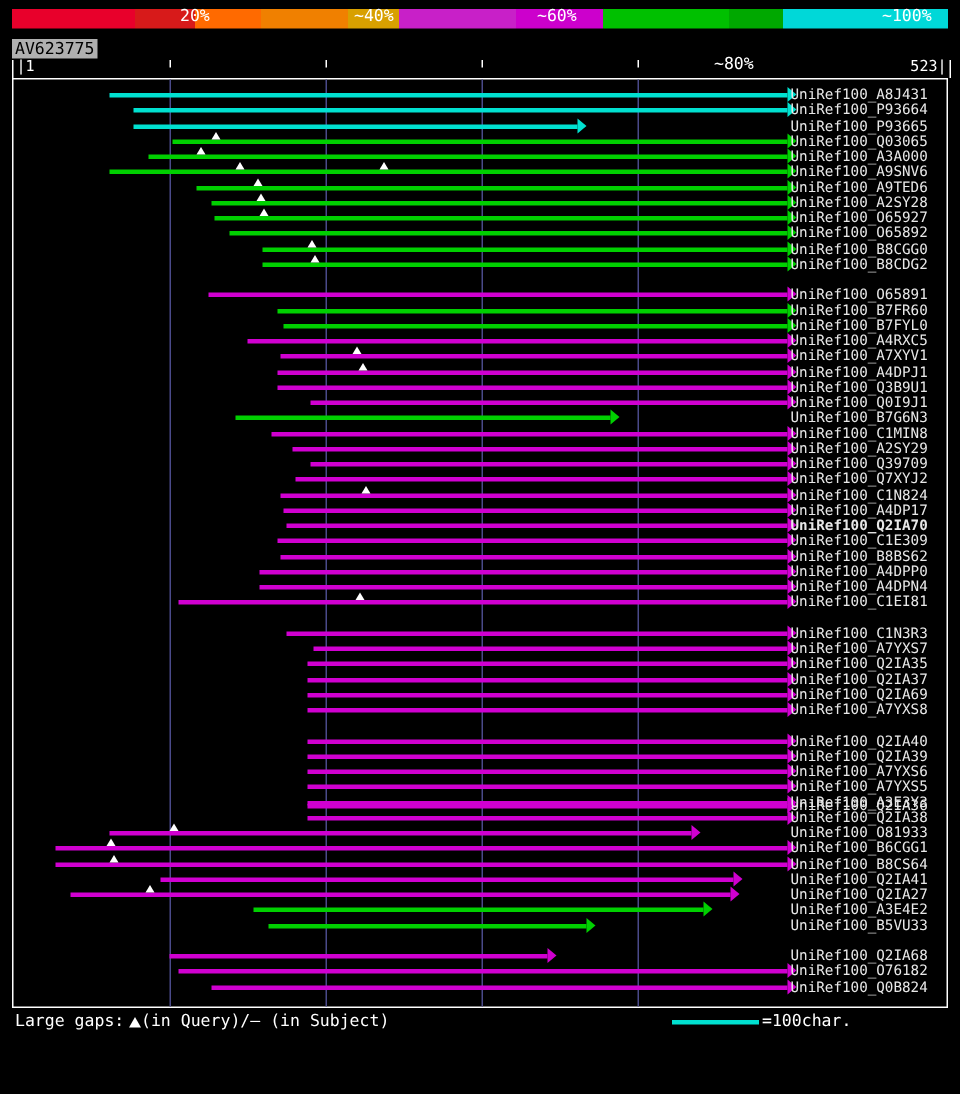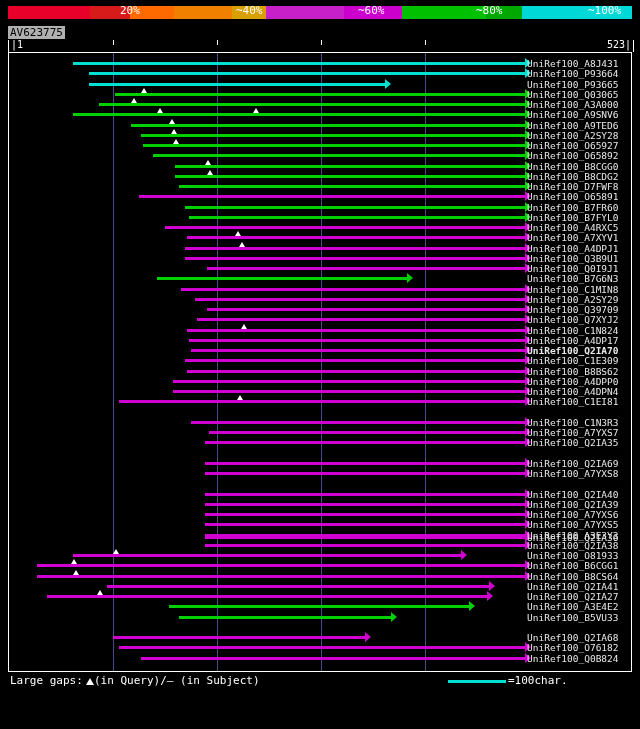--- a/index.html
+++ b/index.html
@@ -60,21 +60,21 @@
       <div class="seg" style="left: 166px; width: 58px; background: rgb(240, 128, 0);"></div>
       <div class="seg" style="left: 224px; width: 34px; background: rgb(216, 160, 0);"></div>
       <div class="seg" style="left: 258px; width: 78px; background: rgb(200, 32, 200);"></div>
       <div class="seg" style="left: 336px; width: 58px; background: rgb(204, 0, 204);"></div>
       <div class="seg" style="left: 394px; width: 84px; background: rgb(0, 192, 0);"></div>
       <div class="seg" style="left: 478px; width: 36px; background: rgb(0, 168, 0);"></div>
       <div class="seg" style="left: 514px; width: 110px; background: rgb(0, 216, 216);"></div>
       <div class="lbl" style="left: 112px;">20%</div>
       <div class="lbl" style="left: 228px; text-align: center;">~40%</div>
       <div class="lbl" style="left: 350px;">~60%</div>
-      <div class="lbl" style="left: 468px;">~80%</div>
+      <div class="lbl" style="left: 468px; margin-top: 32px;">~80%</div>
       <div class="lbl" style="left: 580px;">~100%</div>
     </div>
 
   <div class="queryname">AV623775</div>
   <div class="ruler">
     <div class="rl left">|1</div>
     <div class="rl right">523|</div>
     <div class="tick" style="left:104px"></div>
     <div class="tick" style="left:208px"></div>
     <div class="tick" style="left:312px"></div>
@@ -148,25 +148,20 @@
         <div class="arrow" style="left: 516px; border-left: 6px solid rgb(0, 208, 0);"></div>
         <div class="gapq" style="left: 196px; border-bottom: 5px solid rgb(255, 255, 255);"></div>
         <div class="label" style="left: 518px; top: 0px;">UniRef100_B8CGG0</div>
       </div>
       <div class="row" style="top: 117.75px;">
         <div class="bar" style="left: 166px; width: 350px; background: rgb(0, 208, 0);"></div>
         <div class="arrow" style="left: 516px; border-left: 6px solid rgb(0, 208, 0);"></div>
         <div class="gapq" style="left: 198px; border-bottom: 5px solid rgb(255, 255, 255);"></div>
         <div class="label" style="left: 518px; top: 0px;">UniRef100_B8CDG2</div>
       </div>
-      <div class="row" style="top: 128px;">
-        <div class="bar" style="left: 170px; width: 346px; background: rgb(0, 208, 0);"></div>
-        <div class="arrow" style="left: 516px; border-left: 6px solid rgb(0, 208, 0);"></div>
-        <div class="label" style="left: 518px; top: 0px;">UniRef100_D7FWF8</div>
-      </div>
       <div class="row" style="top: 138.25px;">
         <div class="bar" style="left: 130px; width: 386px; background: rgb(208, 0, 208);"></div>
         <div class="arrow" style="left: 516px; border-left: 6px solid rgb(208, 0, 208);"></div>
         <div class="label" style="left: 518px; top: 0px;">UniRef100_O65891</div>
       </div>
       <div class="row" style="top: 148.5px;">
         <div class="bar" style="left: 176px; width: 340px; background: rgb(0, 208, 0);"></div>
         <div class="arrow" style="left: 516px; border-left: 6px solid rgb(0, 208, 0);"></div>
         <div class="label" style="left: 518px; top: 0px;">UniRef100_B7FR60</div>
       </div>
@@ -276,20 +271,25 @@
       </div>
       <div class="row" style="top: 374px;">
         <div class="bar" style="left: 200px; width: 316px; background: rgb(208, 0, 208);"></div>
         <div class="arrow" style="left: 516px; border-left: 6px solid rgb(208, 0, 208);"></div>
         <div class="label" style="left: 518px; top: 0px;">UniRef100_A7YXS7</div>
       </div>
       <div class="row" style="top: 384.25px;">
         <div class="bar" style="left: 196px; width: 320px; background: rgb(208, 0, 208);"></div>
         <div class="arrow" style="left: 516px; border-left: 6px solid rgb(208, 0, 208);"></div>
         <div class="label" style="left: 518px; top: 0px;">UniRef100_Q2IA35</div>
+      </div>
+      <div class="row" style="top: 394.5px;">
+        <div class="bar" style="left: 196px; width: 320px; background: rgb(208, 0, 208);"></div>
+        <div class="arrow" style="left: 516px; border-left: 6px solid rgb(208, 0, 208);"></div>
+        <div class="label" style="left: 518px; top: 0px;">UniRef100_Q2IA37</div>
       </div>
       <div class="row" style="top: 404.75px;">
         <div class="bar" style="left: 196px; width: 320px; background: rgb(208, 0, 208);"></div>
         <div class="arrow" style="left: 516px; border-left: 6px solid rgb(208, 0, 208);"></div>
         <div class="label" style="left: 518px; top: 0px;">UniRef100_Q2IA69</div>
       </div>
       <div class="row" style="top: 415px;">
         <div class="bar" style="left: 196px; width: 320px; background: rgb(208, 0, 208);"></div>
         <div class="arrow" style="left: 516px; border-left: 6px solid rgb(208, 0, 208);"></div>
         <div class="label" style="left: 518px; top: 0px;">UniRef100_A7YXS8</div>

